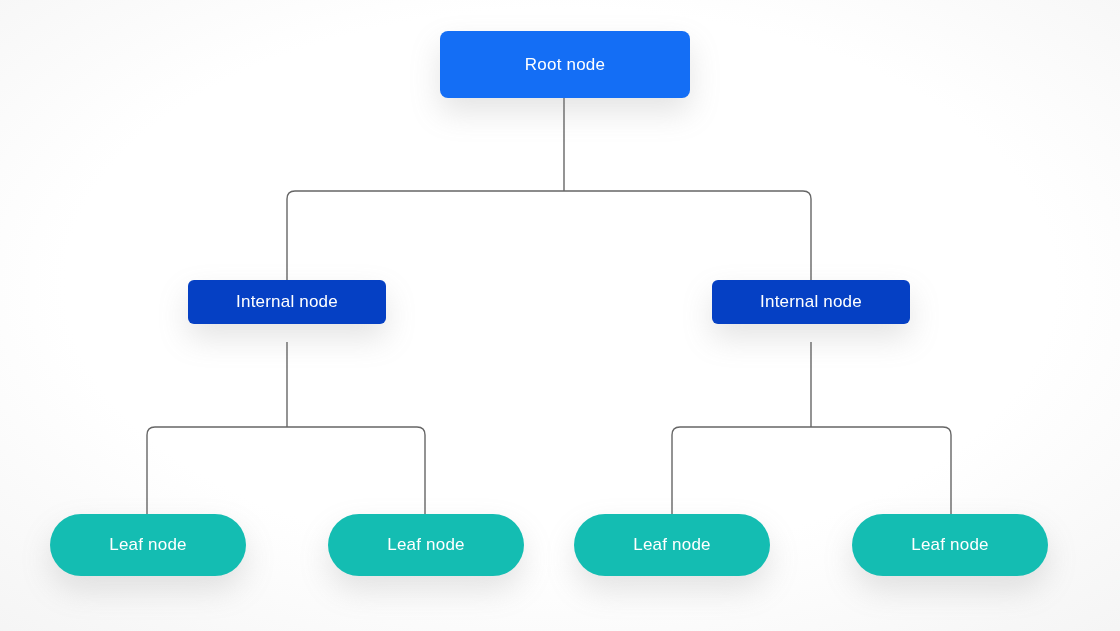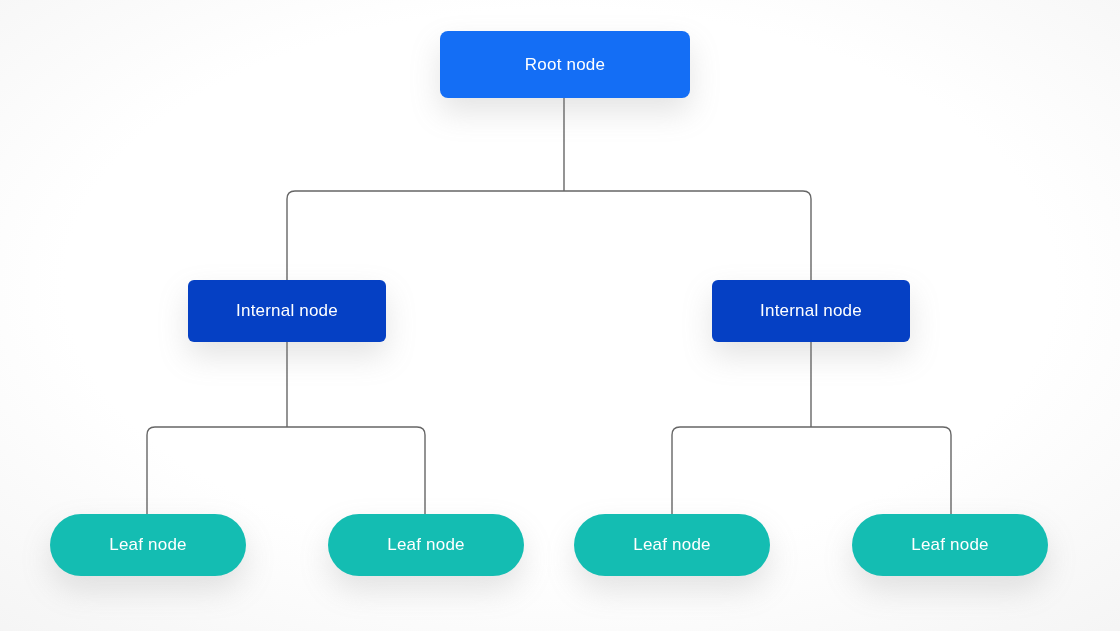--- a/index.html
+++ b/index.html
@@ -38,21 +38,21 @@
     font-size: 17px;
     letter-spacing: 0.2px;
     box-shadow: 0 14px 30px rgba(130,130,130,0.22);
   }
   .node-root {
     left: 440px; top: 31px; width: 250px; height: 67px;
     background: var(--root-color);
     border-radius: 8px;
   }
   .node-internal {
-    top: 280px; width: 198px; height: 62px;
+    top: 280px; width: 198px; height: 44px;
     background: var(--internal-color);
     border-radius: 6px;
   }
   .node-internal.pos-0 { left: 188px; }
   .node-internal.pos-1 { left: 712px; }
   .node-leaf {
     top: 514px; width: 196px; height: 62px;
     background: var(--leaf-color);
     border-radius: 32px;
   }

